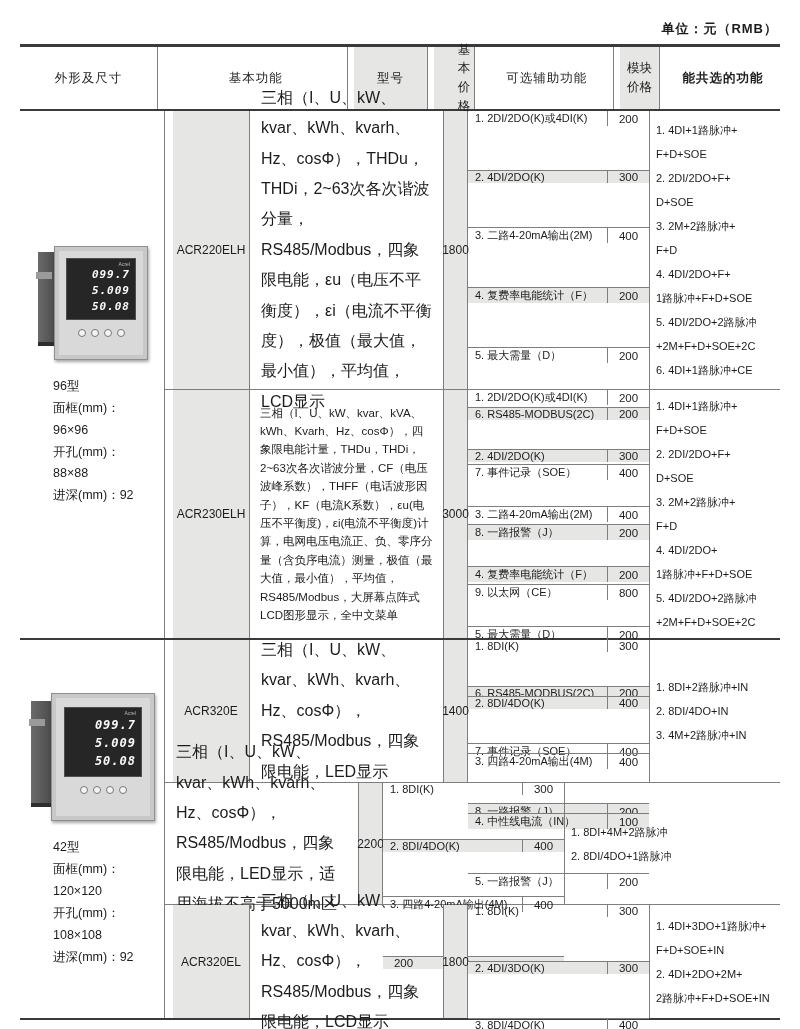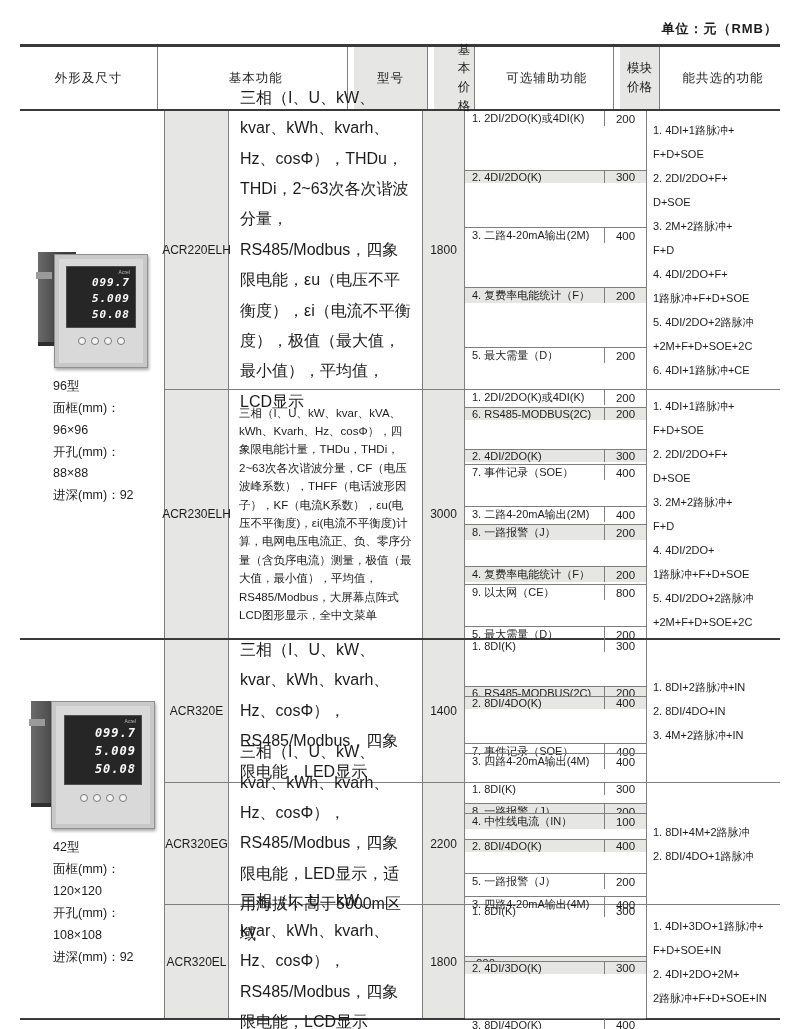--- a/index.html
+++ b/index.html
@@ -33,42 +33,43 @@
     border-right:1px solid var(--ll);
   }
   .hcell:last-child{border-right:none;}
   .gray{background:var(--gray);}
   .c-shape{width:145px;}
   .c-model{width:77px;}
   .c-func{width:194px;}
   .c-bprice{width:42px;letter-spacing:0;padding-left:24px;}
   .c-aux{width:140px;}
   .c-mprice{width:42px;letter-spacing:0;}
-  .c-combo{width:120px;}
+  .c-combo{width:120px;font-weight:bold;}
   
   .section{display:flex;}
   .section + .section{border-top:2px solid var(--ld);}
   .shape-cell{
     width:145px;border-right:1px solid var(--ll);
     display:flex;flex-direction:column;justify-content:center;align-items:center;
   }
   .rows{flex:1;}
   .mrow{display:flex;}
   .mrow + .mrow{border-top:1px solid var(--ll);}
   .cell{border-right:1px solid var(--ll);}
   .model-cell{
-    width:64px;background:var(--gray);
+    width:77px;background:var(--gray);
     display:flex;align-items:center;justify-content:center;
     font-size:12px;
+    margin-left:8px;
   }
   .func-cell{width:194px;display:flex;align-items:center;}
   .func-text{padding:8px 11px;font-size:16px;line-height:1.9;text-align:left;}
   .func-text.dense{font-size:11.5px;line-height:1.6;padding:6px 10px;}
   .bprice-cell{
-    width:42px;background:var(--gray);
+    width:24px;background:var(--gray);
     display:flex;align-items:center;justify-content:center;font-size:12px;
   }
   .aux-col{width:182px;border-right:1px solid var(--ll);display:flex;flex-direction:column;gap:44px;}
   .aux-row{display:flex;flex:1;}
   .aux-row + .aux-row{border-top:1px solid var(--ll);}
   .aux-row.stripe{background:var(--gray);text-align:center;}
   .aux-name{
     flex:1;border-right:1px solid var(--ll);
     display:flex;align-items:center;padding-left:7px;
     font-size:11px;letter-spacing:0;white-space:nowrap;overflow:hidden;
@@ -87,21 +88,21 @@
   .dim-line{font-size:12.5px;line-height:1.75;}
   
   .meter{position:relative;width:112px;height:120px;flex:none;}
   .meter-back{
     position:absolute;left:2px;top:10px;width:38px;height:94px;
     background:linear-gradient(90deg,#6a6a6a,#3c3c3c 70%);
     box-shadow:0 -4px 0 #2e2e2e inset;
   }
   .meter-rail{position:absolute;left:0;top:30px;width:16px;height:7px;background:#9a9a9a;}
   .meter-face{
-    position:absolute;right:0;top:12px;width:94px;height:114px;
+    position:absolute;right:0;top:4px;width:94px;height:114px;
     background:#d8d9d8;border:1px solid #8f8f8f;
     box-shadow:inset 0 0 0 4px #c7c8c7, 1px 2px 3px rgba(0,0,0,.35);
     display:flex;flex-direction:column;align-items:center;
   }
   .meter-screen{
     margin-top:11px;width:70px;height:62px;background:#262626;
     border:1px solid #4e4e4e;padding:2px 5px 2px 2px;
   }
   .meter-brand{font-size:5px;color:#bdbdbd;text-align:right;line-height:6px;}
   .screen-line{
@@ -342,21 +343,20 @@
                   <div class="aux-price">200</div>
                 </div>
               </div>
               <div class="combo-cell">
                 <div class="combo-line">1. 8DI+2路脉冲+IN</div>
                 <div class="combo-line">2. 8DI/4DO+IN</div>
                 <div class="combo-line">3. 4M+2路脉冲+IN</div>
               </div>
             </div>
             <div class="mrow" style="height: 122px;">
-              <div class="cell model-cell">ACR320EG</div>
               <div class="cell func-cell">
                 <div class="func-text">三相（I、U、kW、kvar、kWh、kvarh、Hz、cosΦ），RS485/Modbus，四象限电能，LED显示，适用海拔不高于5000m区域</div>
               </div>
               <div class="cell bprice-cell">2200</div>
               <div class="aux-col">
                 <div class="aux-row">
                   <div class="aux-name">1. 8DI(K)</div>
                   <div class="aux-price">300</div>
                 </div>
                 <div class="aux-row stripe">

